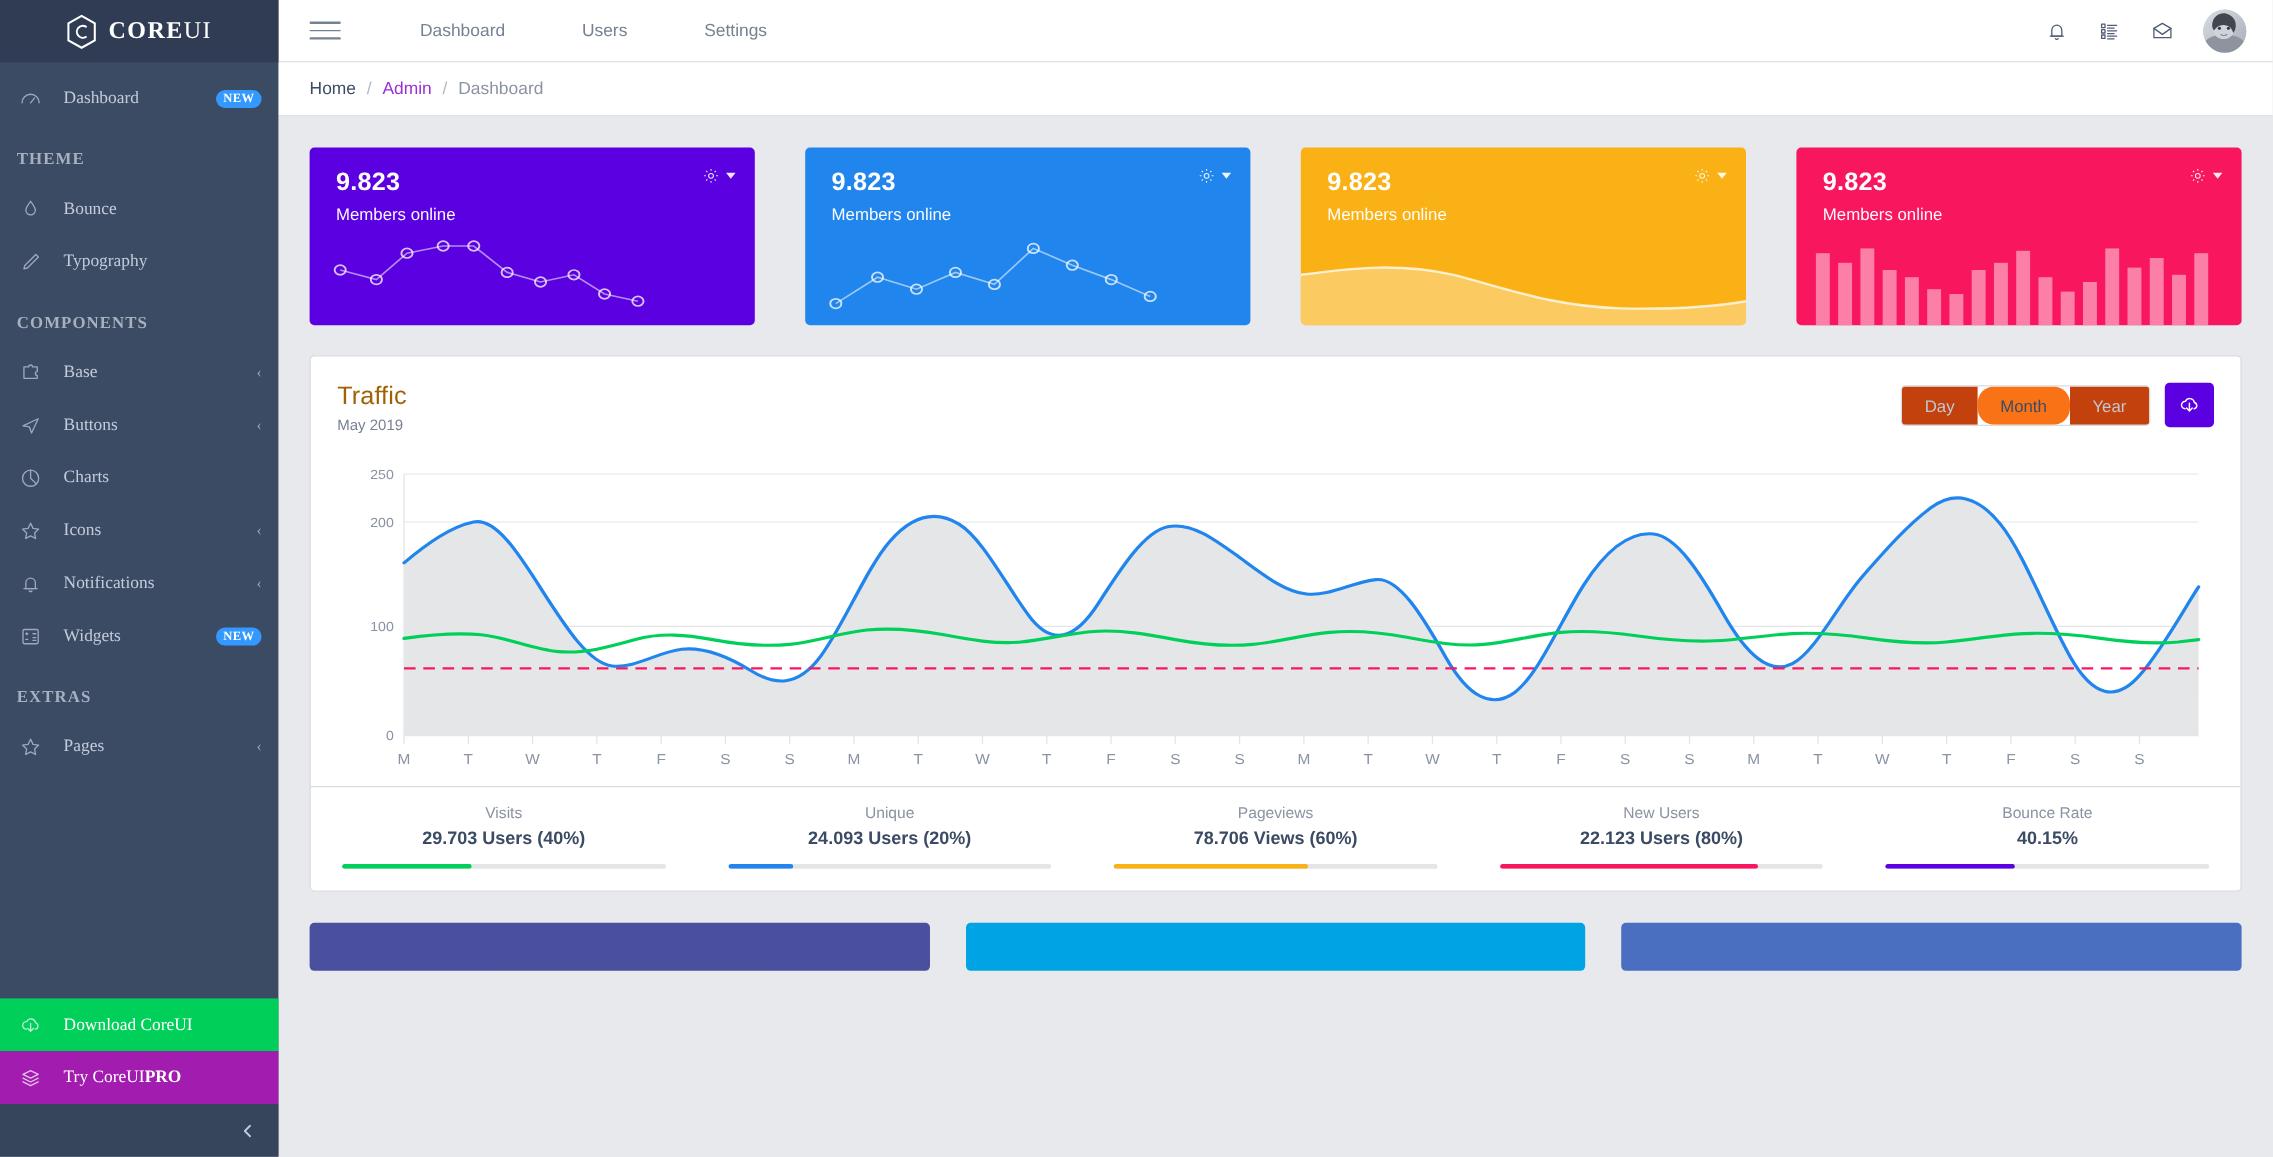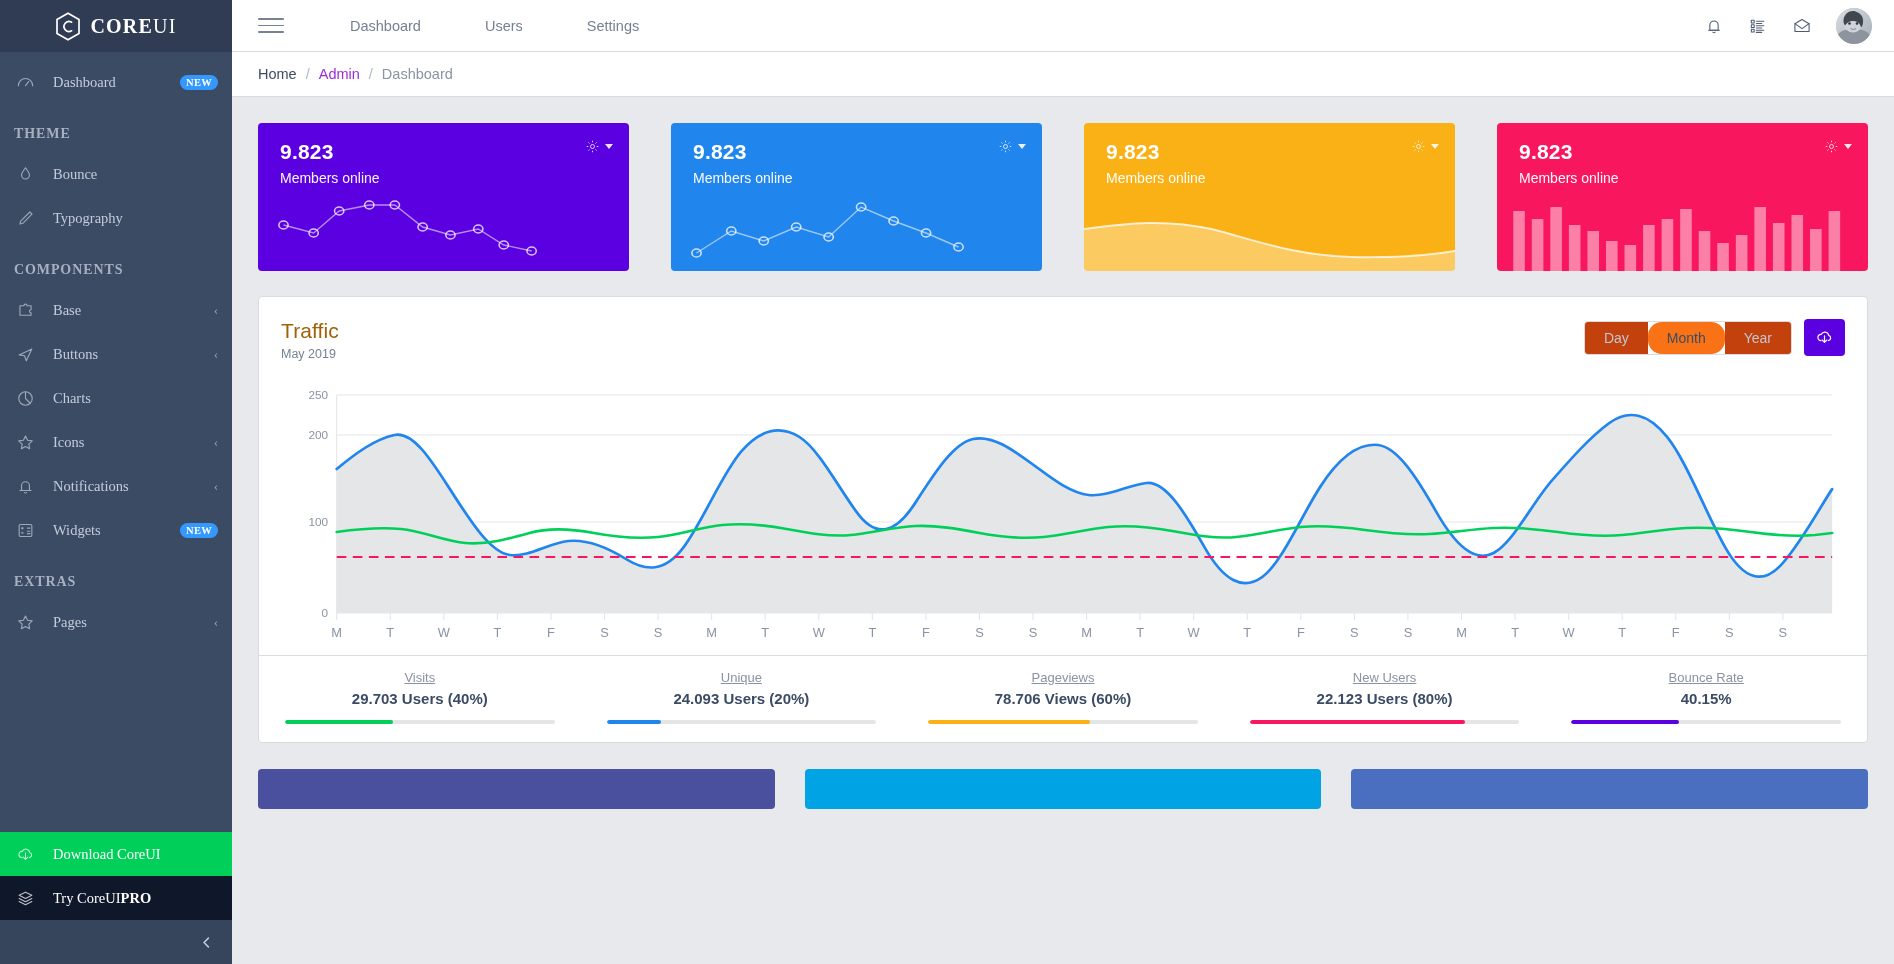--- a/index.html
+++ b/index.html
@@ -58,21 +58,21 @@
     color: #9aa5b8; font-size: 13px; line-height: 1;
     transform: translateY(-1px);
   }
   .nav-btn {
     display: flex; align-items: center; height: 44px; padding: 0 14px;
     color: #fff; text-decoration: none; cursor: pointer;
   }
   .nav-btn .nav-ico svg { stroke: #fff; opacity: 1; }
   .nav-btn.download { background: #2eb85c; }
   .nav-btn.download { background: #00cf5a; }
-  .nav-btn.pro { background: #0f172a; }
+  .nav-btn.pro { background: #a21caf; }
   .nav-btn .nav-label { font-size: 14.5px; }
   .nav-btn .nav-label b { font-weight: 700; }
   .sidebar-toggler {
     height: 44px; background: #37455c;
     display: flex; align-items: center; justify-content: flex-end;
     padding-right: 18px; cursor: pointer;
   }
   .sidebar-toggler svg { width: 15px; height: 15px; stroke: #c3ccda;
     stroke-width: 2.4; fill: none; stroke-linecap: round; stroke-linejoin: round; }
 
@@ -159,21 +159,21 @@
     border: none; cursor: pointer; display: flex; align-items: center; justify-content: center;
   }
   .btn-dl svg { width: 19px; height: 19px; stroke: #fff; fill: none; stroke-width: 1.5;
     stroke-linecap: round; stroke-linejoin: round; }
   .tc-chart { padding: 16px 22px 0 22px; }
   .tc-chart svg { display: block; width: 100%; height: 278px; }
   .tc-foot {
     display: flex; border-top: 1px solid #d8dbe0; padding: 14px 0 18px 0;
   }
   .foot-stat { flex: 1; padding: 0 26px; text-align: center; border-right: 0; }
-  .fs-label { font-size: 13px; color: #8a93a2; text-decoration: underline; }
+  .fs-label { font-size: 13px; color: #8a93a2; }
   .fs-value { font-size: 15px; font-weight: 700; color: #3c4b64; margin-top: 5px; }
   .fs-bar { height: 4px; background: #e4e5e7; border-radius: 2px; margin-top: 13px; overflow: hidden; }
   .fs-fill { height: 4px; border-radius: 2px; }
 
   .bottom-row { display: flex; gap: 30px; margin-top: 26px; }
   .bottom-card { flex: 1; height: 40px; border-radius: 4px; }
 </style>
 </head>
 <body>
 

